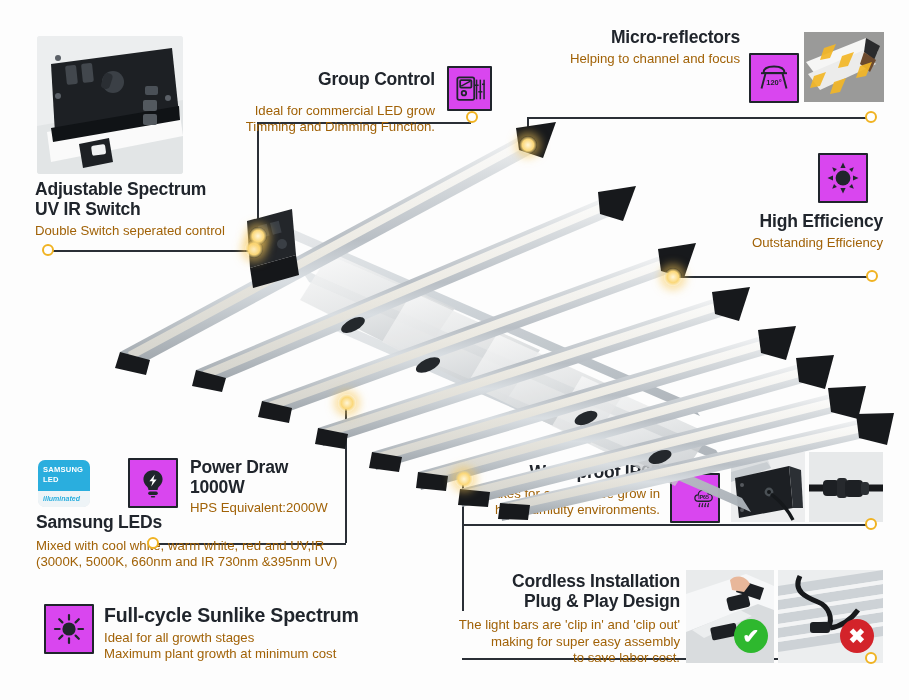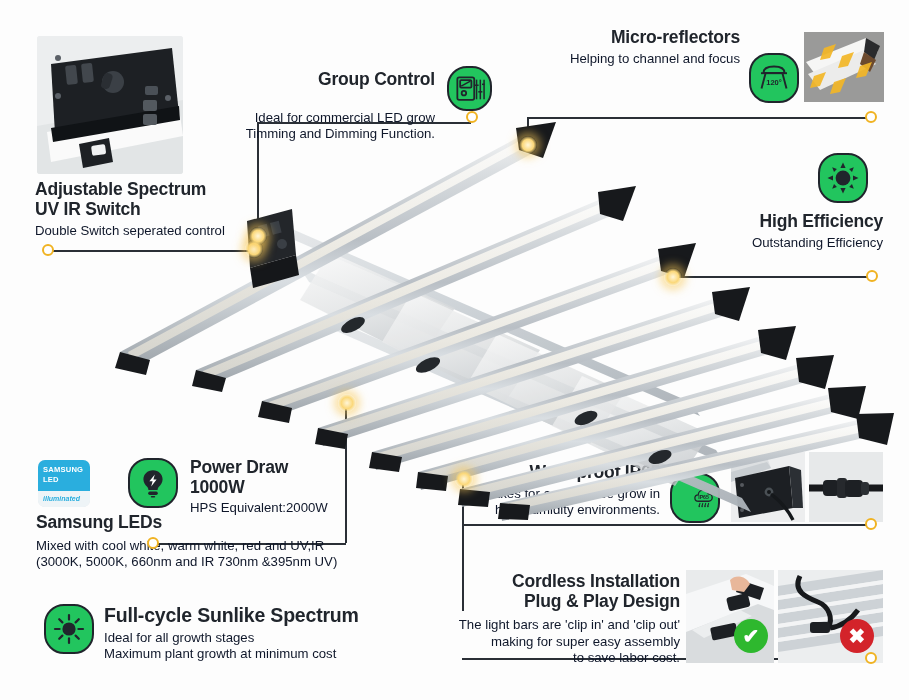--- a/index.html
+++ b/index.html
@@ -18,21 +18,21 @@
 
   
   .feat { position: absolute; }
   .feat .title {
     font-weight: bold;
     color: #20252c;
     letter-spacing: -0.2px;
     line-height: 1.12;
   }
   .feat .sub {
-    color: #0f172a;
+    color: #a16207;
     line-height: 1.24;
   }
   .t22 { font-size: 19.5px; }
   .t20 { font-size: 17.5px; }
   .s13 { font-size: 13.2px; }
   .ta-r { text-align: right; }
   .ta-l { text-align: left; }
 
   
   .line { position: absolute; background: #2a2f36; }
@@ -52,22 +52,22 @@
     border-color: #f5c245;
     background: radial-gradient(circle, #fff6d8 0%, #fbd87a 45%, rgba(245,200,80,0.25) 72%, rgba(245,200,80,0) 100%);
     width: 18px; height: 18px; border: none;
     box-shadow: 0 0 9px 4px rgba(247,200,90,0.55);
   }
 
   
   .iconbox {
     position: absolute;
     border: 2.4px solid #20252c;
-    border-radius: 20px;
-    background: #22c55e;
+    border-radius: 1px;
+    background: #d946ef;
     display: flex; align-items: center; justify-content: center;
   }
 
   
   .photo { position: absolute; overflow: hidden; background: #f2f2f2; }
 
   
   #rig { position: absolute; left: 0; top: 0; width: 909px; height: 700px; z-index: 2; pointer-events: none; }
 
   
@@ -256,21 +256,21 @@
   </div>
 
   <div class="feat ta-l" style="left:35px; top:180px; width:260px;">
     <div class="title t20">Adjustable Spectrum</div>
     <div class="title t20">UV IR Switch</div>
     <div class="sub s13" style="margin-top:4px;">Double Switch seperated control</div>
   </div>
 
   <div class="feat ta-r" style="left:230px; top:70px; width:205px;">
     <div class="title t20">Group Control</div>
-    <div class="sub s13" style="margin-top:20px;">Ideal for commercial LED grow</div>
+    <div class="sub s13" style="margin-top:13px;">Ideal for commercial LED grow</div>
     <div class="sub s13">Timming and Dimming Function.</div>
   </div>
   <div class="iconbox" style="left:447px; top:66px; width:45px; height:45px;">
     <svg width="30" height="30" viewBox="0 0 32 32" fill="none" stroke="#20252c" stroke-width="1.9">
       <rect x="2.5" y="3.5" width="18" height="24" rx="2"></rect>
       <rect x="5.5" y="6.5" width="12" height="8" rx="1"></rect>
       <path d="M6.6 13 L16.4 7.6" stroke-width="1.5"></path>
       <circle cx="9.5" cy="20.5" r="2.4"></circle>
       <g stroke-width="1.6">
         <path d="M23 6 V27"></path>

